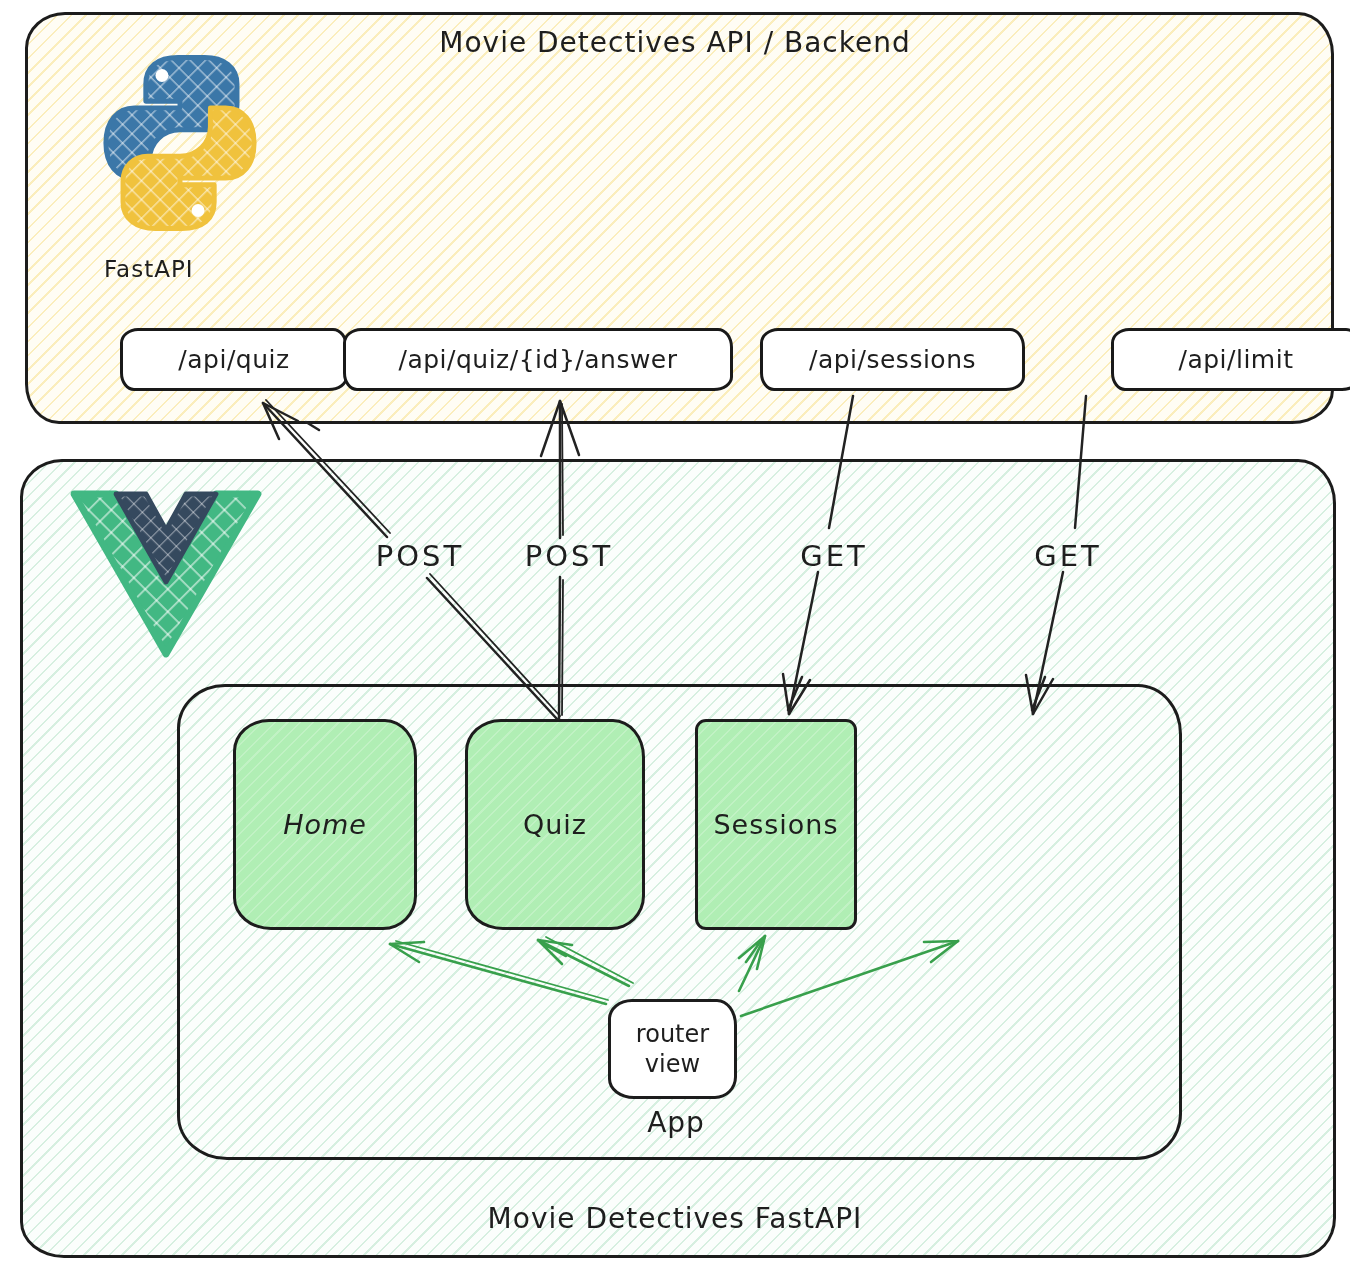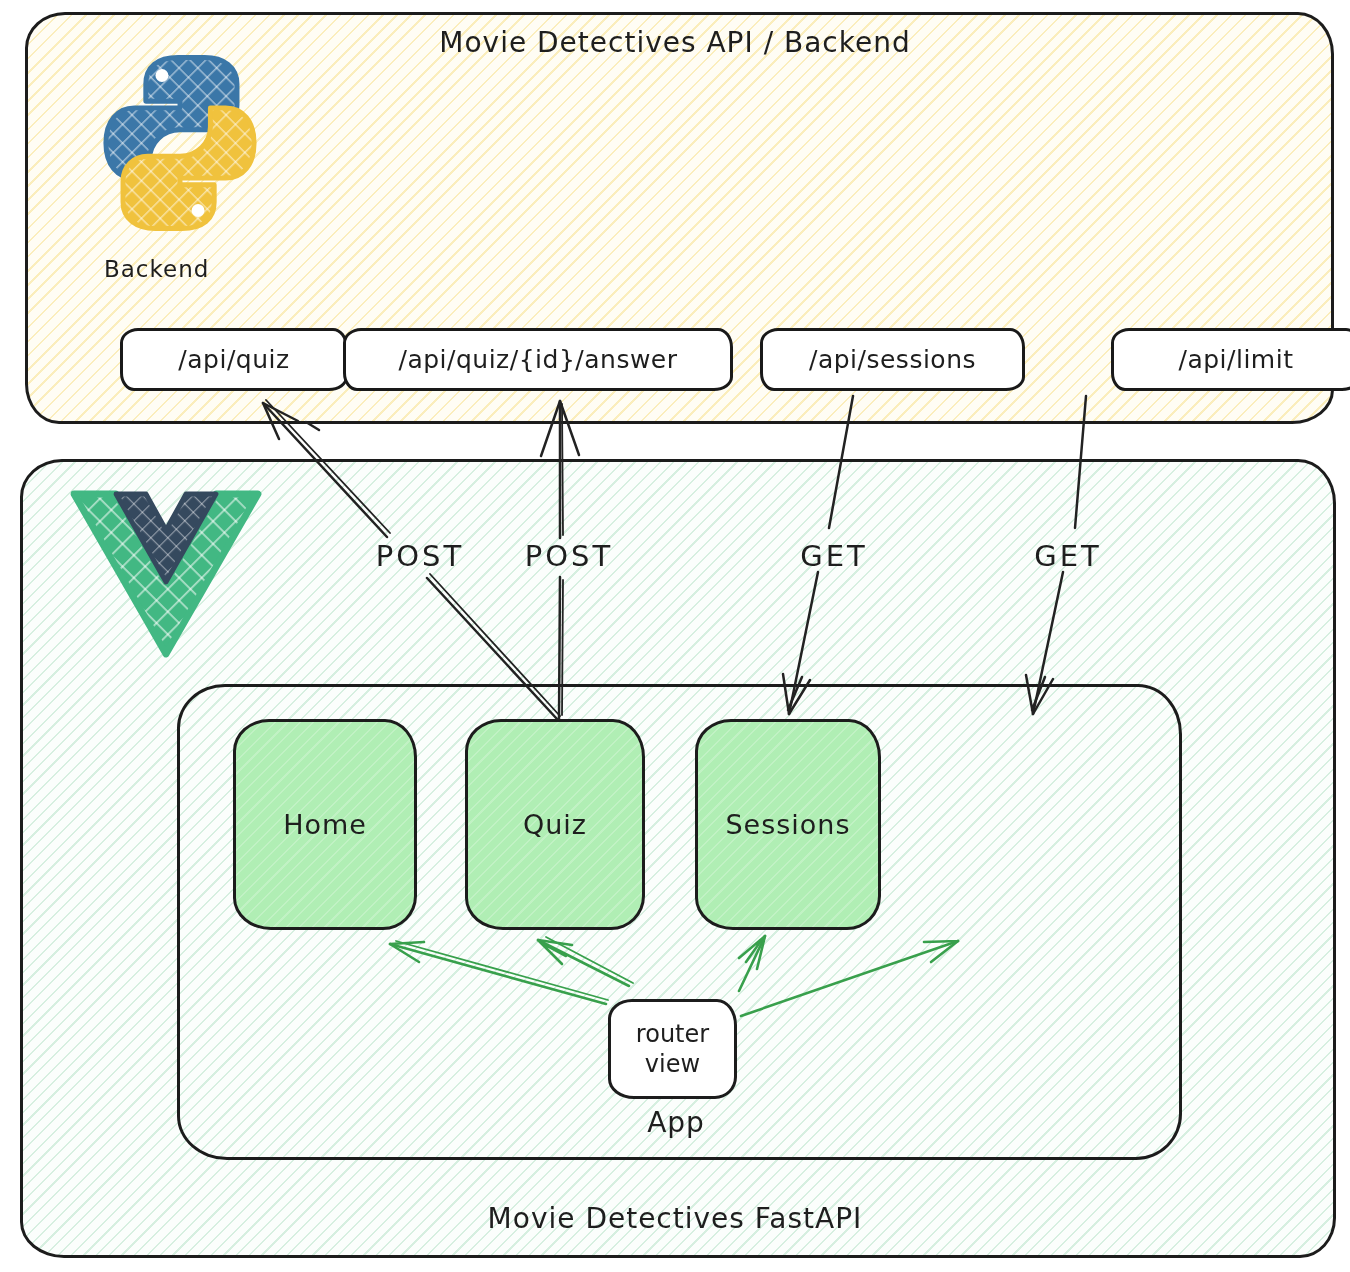--- a/index.html
+++ b/index.html
@@ -49,23 +49,23 @@
   
   .view-box{
     position:absolute;top:719px;height:211px;
     background-color:#b0eeb4;
     background-image:repeating-linear-gradient(135deg, rgba(255,255,255,.22) 0 1.6px, transparent 1.6px 9px);
     border:3px solid #1c1c1c;
     border-radius:36px 32px 34px 38px / 32px 38px 34px 32px;
     display:flex;align-items:center;justify-content:center;
     font-size:27px;letter-spacing:1px;box-sizing:border-box;
   }
-  .vb-home{left:233px;width:184px;}
+  .vb-home{left:233px;width:184px;font-style:italic;}
   .vb-quiz{left:465px;width:180px;}
-  .vb-sessions{left:695px;width:186px;}
+  .vb-sessions{left:695px;width:162px;border-radius:11px;}
   .vb-stats{left:922px;width:180px;}
   
   .router-box{
     position:absolute;left:608px;top:988px;width:129px;height:100px;
     background:#ffffff;border:3px solid #1c1c1c;
     border-radius:24px 20px 22px 26px / 20px 26px 22px 20px;
     display:flex;flex-direction:column;align-items:center;justify-content:center;
     font-size:24px;line-height:1.25;box-sizing:border-box;z-index:6;margin-top:11px;
   }
   .app-label{
@@ -106,21 +106,21 @@
         <rect width="7" height="7" fill="#f0c23d"></rect>
         <line x1="0" y1="0" x2="0" y2="7" stroke="rgba(255,255,255,.5)" stroke-width="1.6"></line>
         <line x1="0" y1="0" x2="7" y2="0" stroke="rgba(255,255,255,.5)" stroke-width="1.6"></line>
       </pattern>
     </defs>
     <path d="M49 5 c-11 0 -17 5 -17 14 v9 h18 v3.5 H26 c-9 0 -15 7 -15 18.5 c0 11.5 6 18.5 15 18.5 h8 v-10 c0 -8.5 7 -15.5 16 -15.5 h17 c7.5 0 13 -5.5 13 -13 V19 c0 -9 -7 -14 -17 -14 z" fill="url(#hatchBlue)" stroke="#3b77a8" stroke-width="2.6" stroke-linejoin="round"></path>
     <circle cx="40.5" cy="14.5" r="3.4" fill="#ffffff"></circle>
     <path d="M51 95 c11 0 17 -5 17 -14 v-9 H50 v-3.5 h24 c9 0 15 -7 15 -18.5 c0 -11.5 -6 -18.5 -15 -18.5 h-8 v10 c0 8.5 -7 15.5 -16 15.5 H33 c-7.5 0 -13 5.5 -13 13 v11 c0 9 7 14 17 14 z" fill="url(#hatchYellow)" stroke="#f0c23d" stroke-width="2.6" stroke-linejoin="round"></path>
     <circle cx="59.5" cy="85.5" r="3.4" fill="#ffffff"></circle>
   </svg>
-  <div class="fastapi-label">Backend</div>
+  <div class="fastapi-label">FastAPI</div>
 
   <div class="endpoint ep-quiz">
     <span>/api/quiz</span>
   </div>
   <div class="endpoint ep-answer">
     <span>/api/quiz/{id}/answer</span>
   </div>
   <div class="endpoint ep-sessions">
     <span>/api/sessions</span>
   </div>

